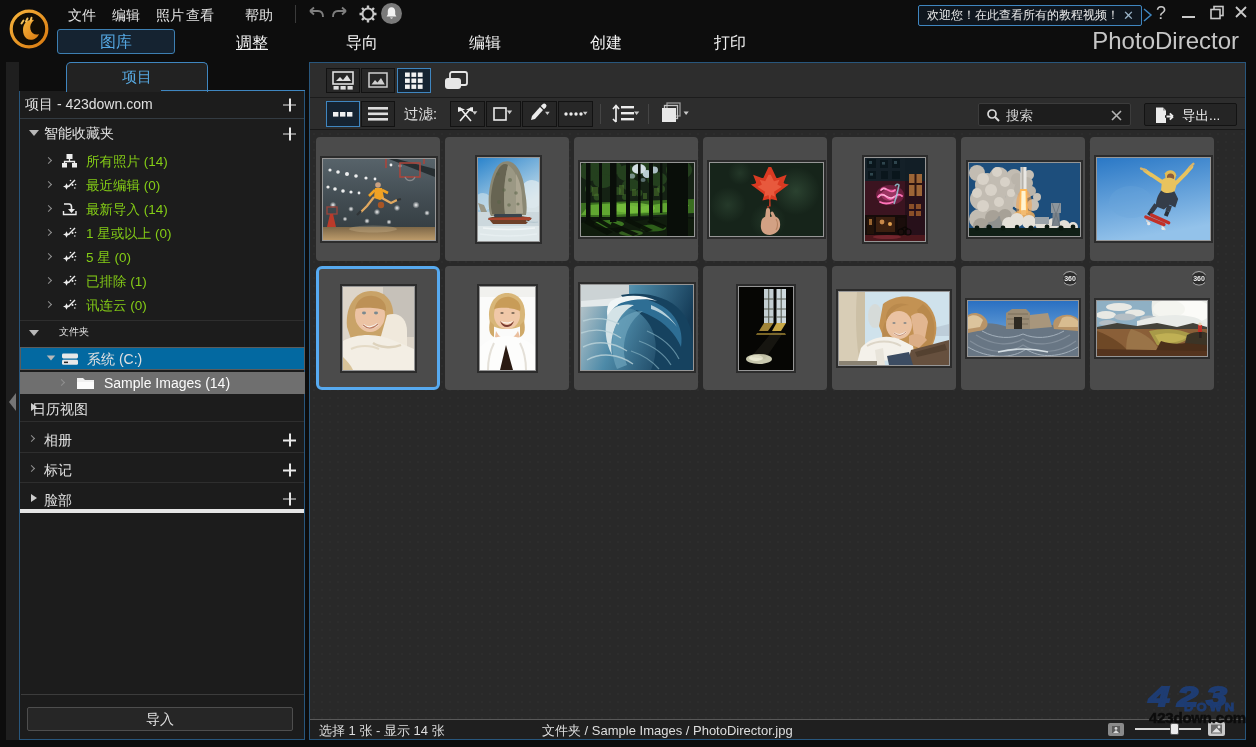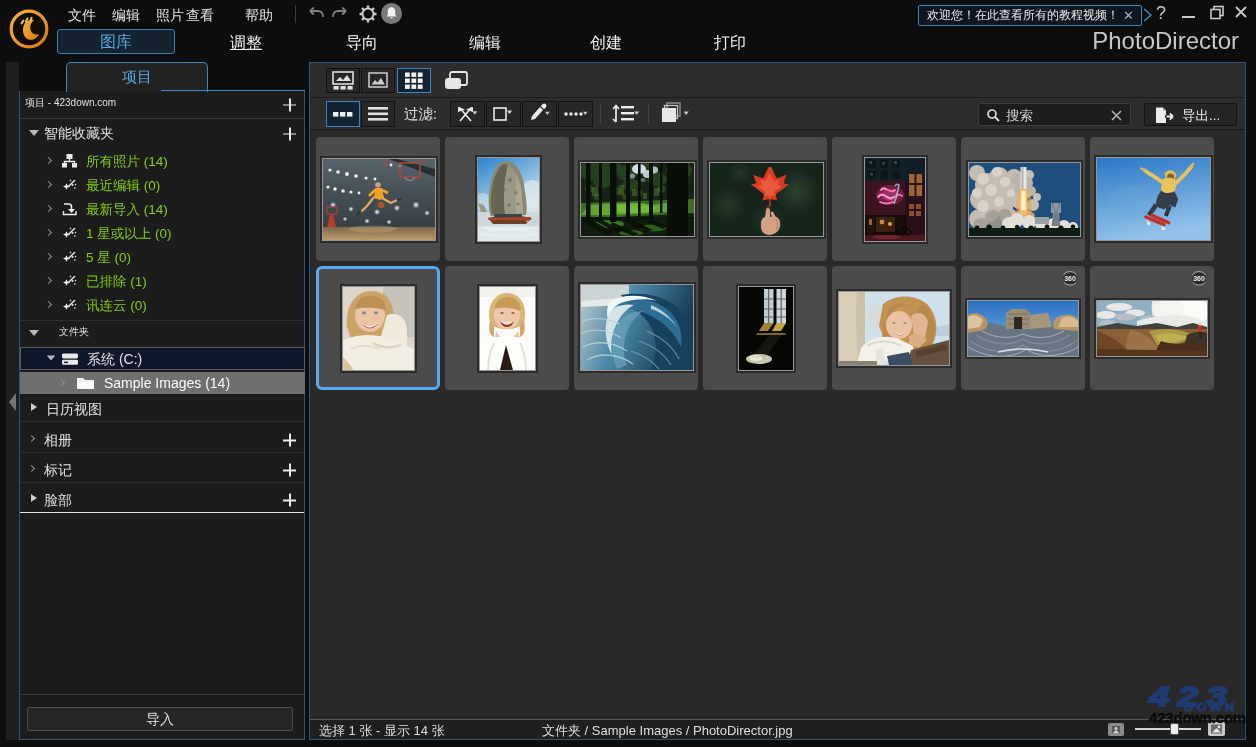--- a/index.html
+++ b/index.html
@@ -85,21 +85,21 @@
       </g>
       <circle cx="10" cy="10" r="2.2" fill="#0d0d0d"></circle>
     </svg>
     <div class="abs" style="left:381px; top:3px; width:21px; height:21px; border-radius:50%; background:#7a7a7a;"></div>
     <svg class="abs" style="left:381px; top:3px;" width="21" height="21" viewBox="0 0 21 21">
       <path d="M10.5 4.2 C8 4.2 6.8 6 6.8 8.2 L6.8 11.5 L5.6 13.4 L15.4 13.4 L14.2 11.5 L14.2 8.2 C14.2 6 13 4.2 10.5 4.2 Z" fill="#f2f2f2"></path>
       <path d="M9 14.6 a1.6 1.6 0 0 0 3 0 Z" fill="#f2f2f2"></path>
     </svg>
   </div>
   <div id="gallerytab">图库</div>
-  <div class="tabtxt" style="left:246px;text-decoration:underline;">调整</div>
+  <div class="tabtxt" style="left:252px;text-decoration:underline;">调整</div>
   <div class="tabtxt" style="left:362px;">导向</div>
   <div class="tabtxt" style="left:485px;">编辑</div>
   <div class="tabtxt" style="left:606px;">创建</div>
   <div class="tabtxt" style="left:730px;">打印</div>
   <div id="pdtitle">PhotoDirector</div>
   <div id="welcome">欢迎您！在此查看所有的教程视频！<span class="wx">✕</span></div>
   <div id="winbtns">
     <svg class="abs" style="left:1142px; top:7px;" width="12" height="16" viewBox="0 0 12 16">
       <path d="M2 2 L9 8 L2 14" fill="#0d0d0d" stroke="#3f86c0" stroke-width="1.5"></path>
     </svg>
@@ -129,21 +129,21 @@
       </g>
     </svg>
   </div>
 
   <div id="collapse"></div>
   <div id="sidewrap"></div>
   <div class="abs" style="left:161px; top:90px; width:144px; height:1px; background:#3f86c0; z-index:4;"></div>
   <div id="tabproj">项目</div>
   <div id="sidebody">
     <div class="srow" style="top:91px; height:28px; border-bottom:1px solid #333b42;">
-      <span style="position:absolute; left:5px; top:5px; font-size:10px;">项目 - 423down.com</span>
+      <span style="position:absolute; left:5px; top:5px; font-size:14px;">项目 - 423down.com</span>
       <div class="plus"></div>
     </div>
     <div class="srow" style="top:120px; height:27px;">
       <div class="tri-d abs" style="left:9px; top:10px;"></div>
       <span style="position:absolute; left:24px; top:5px; font-size:14px;">智能收藏夹</span>
       <div class="plus"></div>
     </div>
     <div id="tree" style="position:absolute; left:20px; top:149px; width:284px;">
       <svg width="0" height="0" style="position:absolute;">
         <defs>
@@ -209,52 +209,52 @@
         <svg class="ticon" width="16" height="16" viewBox="0 0 16 16">
             <use href="#wand"></use>
           </svg>
         <span>讯连云 (0)</span>
       </div>
     </div>
     <div class="srow" style="top:320px; height:26px; border-top:1px solid #2e2e2e;">
       <div class="tri-d abs" style="left:9px; top:9px;"></div>
       <span style="position:absolute; left:39px; top:4px; font-size:10px;">文件夹</span>
     </div>
-    <div class="srow" style="top:347px; height:23px; border:1px solid #5c5c5c; background:#0f172a; width:285px;">
+    <div class="srow" style="top:347px; height:23px; border:1px solid #5c5c5c; background:#0369a1; width:285px;">
       <div class="tri-d abs" style="left:25px; top:7px; transform:scale(.85);"></div>
       <svg class="abs" style="left:40px; top:3px;" width="18" height="16" viewBox="0 0 18 16">
         <rect x="1" y="2.5" width="16" height="5" rx="1.4" fill="#e8e8e8"></rect>
         <rect x="1" y="8.8" width="16" height="5" rx="1.4" fill="#e8e8e8"></rect>
         <rect x="3" y="10.6" width="4" height="1.5" fill="#262626"></rect>
       </svg>
       <span style="position:absolute; left:66px; top:3px; font-size:14px;">系统 (C:)</span>
     </div>
     <div class="srow" style="top:372px; height:22px; background:#6f6f6f; width:285px;">
       <div class="tri-ro abs" style="left:39px; top:8px;"></div>
       <svg class="abs" style="left:56px; top:3px;" width="19" height="16" viewBox="0 0 19 16">
         <path d="M1 3 L7 3 L9 5 L18 5 L18 14 L1 14 Z" fill="#f0f0f0"></path>
         <path d="M1 7 L18 7 L18 14 L1 14 Z" fill="#fbfbfb"></path>
       </svg>
       <span style="position:absolute; left:84px; top:3px; font-size:14px; color:#fbfbfb;">Sample Images (14)</span>
     </div>
     <div class="srow" style="top:397px; height:25px; border-bottom:1px solid #2e2e2e;">
       <div class="tri-r abs" style="left:11px; top:6px;"></div>
-      <span style="position:absolute; left:26px; top:4px; font-size:14px;text-align:right;">日历视图</span>
+      <span style="position:absolute; left:12px; top:4px; font-size:14px;text-align:right;">日历视图</span>
     </div>
     <div class="srow" style="top:428px; height:25px; border-bottom:1px solid #2e2e2e;">
       <div class="tri-ro abs" style="left:9px; top:8px;"></div>
       <span style="position:absolute; left:24px; top:4px; font-size:14px;">相册</span>
       <div class="plus"></div>
     </div>
     <div class="srow" style="top:458px; height:25px; border-bottom:1px solid #2e2e2e;">
       <div class="tri-ro abs" style="left:9px; top:8px;"></div>
       <span style="position:absolute; left:24px; top:4px; font-size:14px;">标记</span>
       <div class="plus"></div>
     </div>
-    <div class="srow" style="top:488px; height:25px; border-bottom:1px solid #e5e5e5;font-family:Liberation Serif, serif;">
+    <div class="srow" style="top:488px; height:25px; border-bottom:4px solid #e5e5e5;font-family:Liberation Serif, serif;">
       <div class="tri-r abs" style="left:11px; top:6px;"></div>
       <span style="position:absolute; left:24px; top:4px; font-size:14px;">脸部</span>
       <div class="plus"></div>
     </div>
     <div class="abs" style="left:21px; top:694px; width:283px; height:1px; background:#3c3c3c;"></div>
     <div class="abs" style="left:27px; top:707px; width:266px; height:24px; background:#262626; border:1px solid #4e4e4e; border-radius:2px; color:#e2e2e2; font-size:14px; text-align:center; line-height:22px;">导入</div>
     <svg class="abs" style="left:6px; top:392px;" width="13" height="20" viewBox="0 0 13 20">
       <path d="M10 1 L3 10 L10 19 Z" fill="#757575"></path>
     </svg>
   </div>

